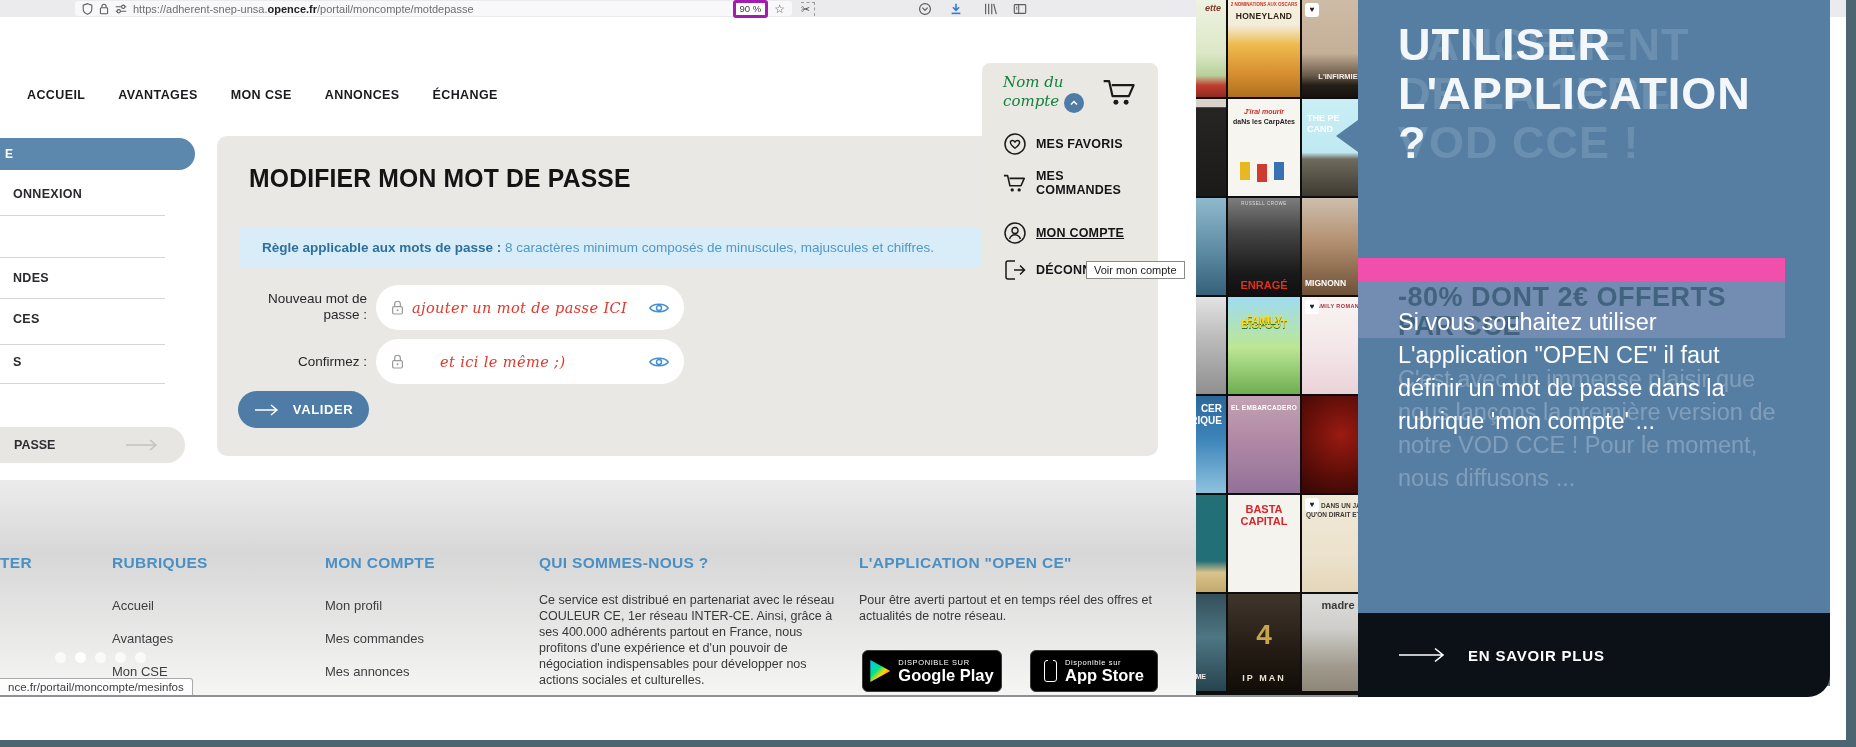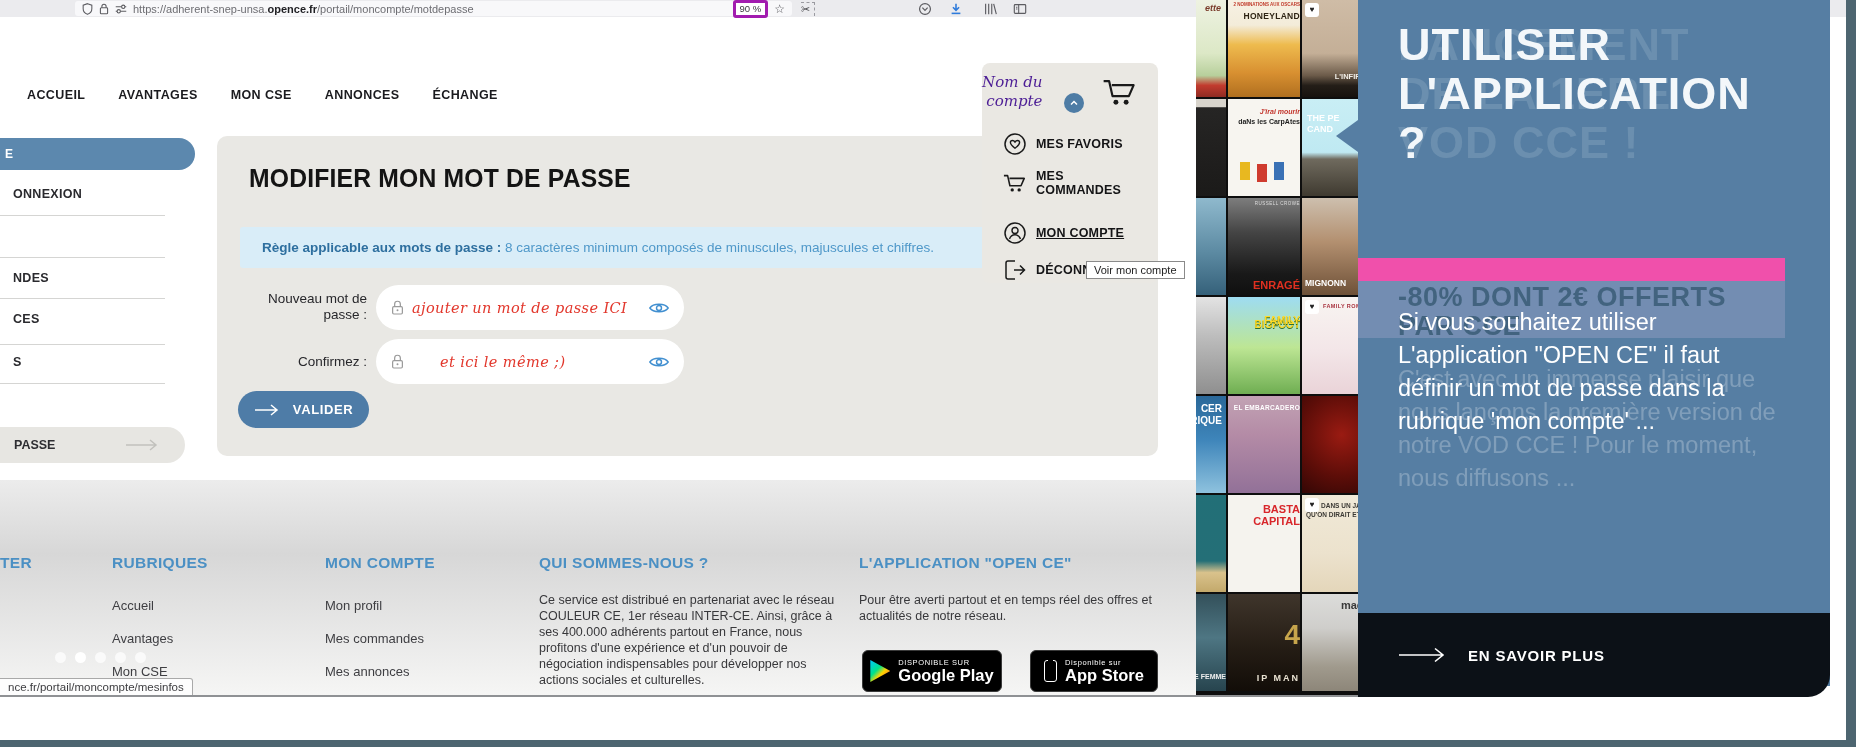--- a/index.html
+++ b/index.html
@@ -40,21 +40,21 @@
   .rulebox span { color:#4f98c9; }
   .flabel { position:absolute; left:20px; width:130px; text-align:right; font-size:13.5px; color:#27272b; line-height:16px; }
   .pill { position:absolute; left:159px; width:308px; height:45px; background:#fff; border-radius:23px; display:flex; align-items:center; padding:0 15px; }
   .pill .hand { font-family:"DejaVu Serif", serif; font-style:italic; font-size:14.5px; color:#e2372c; letter-spacing:.4px; margin-left:8px; white-space:nowrap; }
   .pill .eye { margin-left:auto; }
   .btn-valider { position:absolute; left:21px; top:255px; width:131px; height:37px; border-radius:20px; background:#4e7ca7; display:flex; align-items:center; justify-content:center; gap:9px; }
   .btn-valider span { color:#fff; font-weight:700; font-size:13px; letter-spacing:.6px; }
 
   
   .acct { position:absolute; left:982px; top:63px; width:176px; height:220px; background:#eae8e3; border-radius:8px; }
-  .acct-trigger { position:absolute; left:0; top:10px; font-family:"DejaVu Serif", serif; font-style:italic; font-size:15px; line-height:19px; color:#4c1d95;text-align:right; }
+  .acct-trigger { position:absolute; left:21px; top:10px; font-family:"DejaVu Serif", serif; font-style:italic; font-size:15px; line-height:19px; color:#15803d; }
   .acct-chev { position:absolute; left:82px; top:30px; width:20px; height:20px; border-radius:50%; background:#4e7ca5; display:flex; align-items:center; justify-content:center; }
   .acct-cart { position:absolute; left:120px; top:14px; }
   .acct-row { position:absolute; left:21px; display:flex; align-items:center; gap:9px; }
   .acct-row .lbl { font-size:12.5px; font-weight:700; color:#141416; letter-spacing:.2px; width:104px; line-height:14px; }
   .acct-row .u { text-decoration:underline; }
   .tooltip { position:absolute; left:1086px; top:261px; background:#fff; border:1px solid #8a8a8a; font-size:11px; color:#222; padding:2px 7px; white-space:nowrap; }
 
   
   .footer { position:absolute; left:0; top:480px; width:1196px; height:217px; background:linear-gradient(180deg,#ececec 0%,#d7d7d7 34%,#f6f6f5 100%); overflow:hidden; }
   .fhead { position:absolute; top:74px; font-size:15.5px; font-weight:700; color:#4b90c4; letter-spacing:.3px; }
@@ -69,21 +69,21 @@
   .dots { position:absolute; left:55px; top:652px; display:flex; gap:9px; }
   .dot { width:11px; height:11px; border-radius:50%; background:rgba(255,255,255,.72); }
   .dot.active { background:#fff; }
   .statusbox { position:absolute; left:0px; top:678px; height:19px; background:#fdfdfd; border:1px solid #a9a9a9; border-left:none; border-radius:0 3px 0 0; font-size:11.5px; color:#3d3d40; padding:2px 8px; white-space:nowrap; }
   .pageline { position:absolute; left:0; top:695px; width:1359px; height:2px; background:#8f9194; }
 
   
   .posterwall { position:absolute; left:1196px; top:0; width:163px; height:695px; overflow:hidden; background:#0e0e0e; }
   .postergrid { position:absolute; left:-42px; top:0; width:220px; display:grid; grid-template-columns:72px 72px 72px; grid-auto-rows:97px; gap:2px; }
   .poster { position:relative; overflow:hidden; background:#222; }
-  .pl { position:absolute; left:0; right:0; text-align:right; line-height:1.1; }
+  .pl { position:absolute; left:0; right:0; text-align:center; line-height:1.1; }
   .fav { position:absolute; top:3px; left:3px; width:14px; height:14px; background:#fff; border-radius:3px; font-size:8px; line-height:14px; text-align:center; color:#222; }
   .p0{background:linear-gradient(180deg,#eef2e2 0%,#dce8c6 55%,#b7cf9b 78%,#c23b2e 88%,#8f2b22 100%)} .p0 .l1{top:4px;left:auto;right:5px;color:#7a3b2a;font-style:italic;font-size:9px;font-weight:700;text-align:right}
   .p1{background:linear-gradient(180deg,#f7f1e4 0%,#f3ecd9 26%,#eebb4e 46%,#d89031 75%,#b06f1f 100%)} .p1 .l1{top:3px;color:#c03a2a;font-size:4.5px;font-weight:700} .p1 .l2{top:12px;color:#2e2414;font-size:8.5px;font-weight:700;letter-spacing:.3px}
   .p2{background:linear-gradient(180deg,#cfbca6 0%,#c4af97 55%,#6b5a49 78%,#241e18 88%,#17120e 100%)} .p2 .l1{bottom:16px;color:#f2efe9;font-size:7.5px;font-weight:700}
   .p3{background:linear-gradient(180deg,#d8d4cc 0%,#d8d4cc 8%,#262524 9%,#1b1a19 100%)} .p3 .l1{top:22px;left:4px;color:#f5d723;font-size:15px;font-weight:800;text-align:left} .p3 .l2{top:44px;left:4px;color:#f5d723;font-size:15px;font-weight:800;text-align:left}
   .p4{background:#f7f5f0} .p4 .l1{top:9px;color:#c2332a;font-size:7px;font-style:italic;font-weight:700} .p4 .l2{top:19px;color:#1e1e1e;font-size:7px;font-weight:700}
   .p4:after{content:"";position:absolute;bottom:16px;left:12px;width:10px;height:18px;background:#e8b820;box-shadow:17px 2px 0 #cf3b2e,34px 0 0 #3a71b5}
   .p5{background:linear-gradient(180deg,#c9eef5 0%,#bfe9f2 55%,#6f6a5e 62%,#3f3a30 100%)} .p5 .l1{top:15px;left:5px;color:#fff;font-size:9px;font-weight:800;text-align:left} .p5 .l2{top:26px;left:5px;color:#fff;font-size:9px;font-weight:800;text-align:left}
   .p6{background:linear-gradient(180deg,#8fb9cd 0%,#5d8ba3 55%,#35617a 100%)} .p6 .l1{bottom:12px;left:3px;color:#fff;font-size:12px;font-style:italic;font-weight:700;text-align:left}
   .p7{background:linear-gradient(180deg,#7d7d7d 0%,#454545 35%,#191919 78%,#101010 100%)} .p7 .l1{top:4px;color:#ddd;font-size:4.5px;letter-spacing:.5px} .p7 .l2{bottom:4px;color:#e03020;font-size:11px;font-weight:800}

